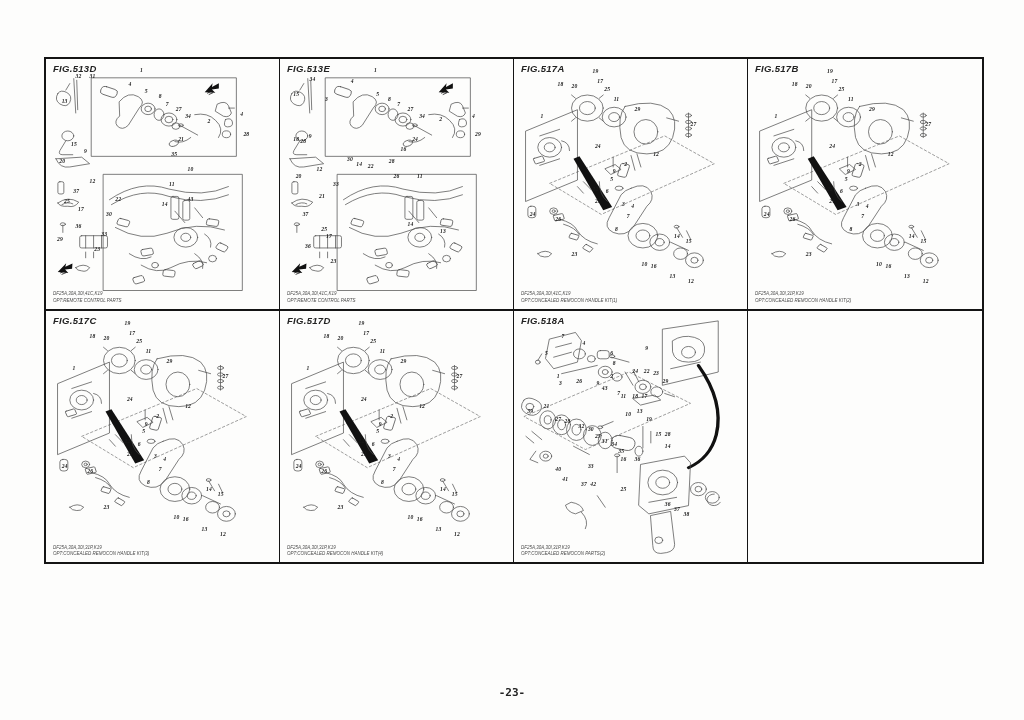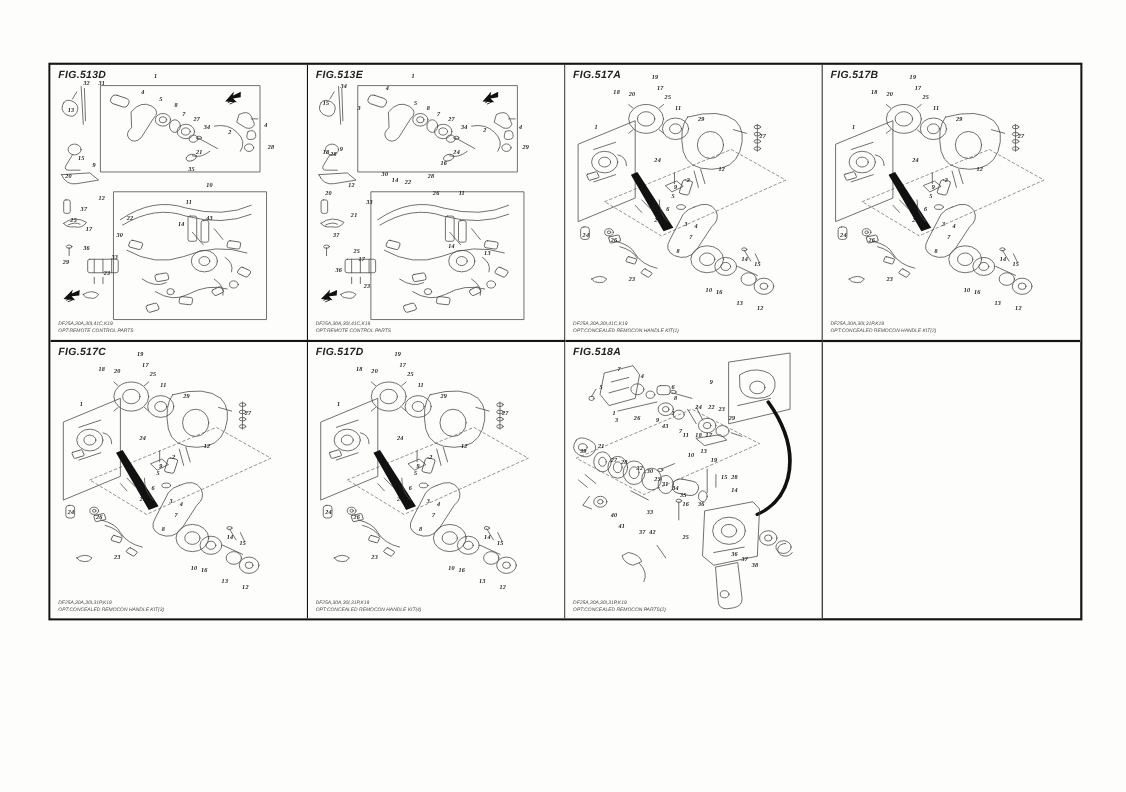--- a/index.html
+++ b/index.html
@@ -587,13 +587,14 @@
         <span class="callout" style="left: 66%; top: 49%;">28</span>
         <span class="callout" style="left: 66%; top: 54%;">14</span>
         <span class="callout" style="left: 47%; top: 71%;">25</span>
         <span class="callout" style="left: 66%; top: 77%;">36</span>
         <span class="callout" style="left: 70%; top: 79%;">37</span>
         <span class="callout" style="left: 74%; top: 81%;">38</span>
       </div>
 
   </div>
 
+  <div id="pageno">-23-</div>
 </div>
 
 </body></html>

